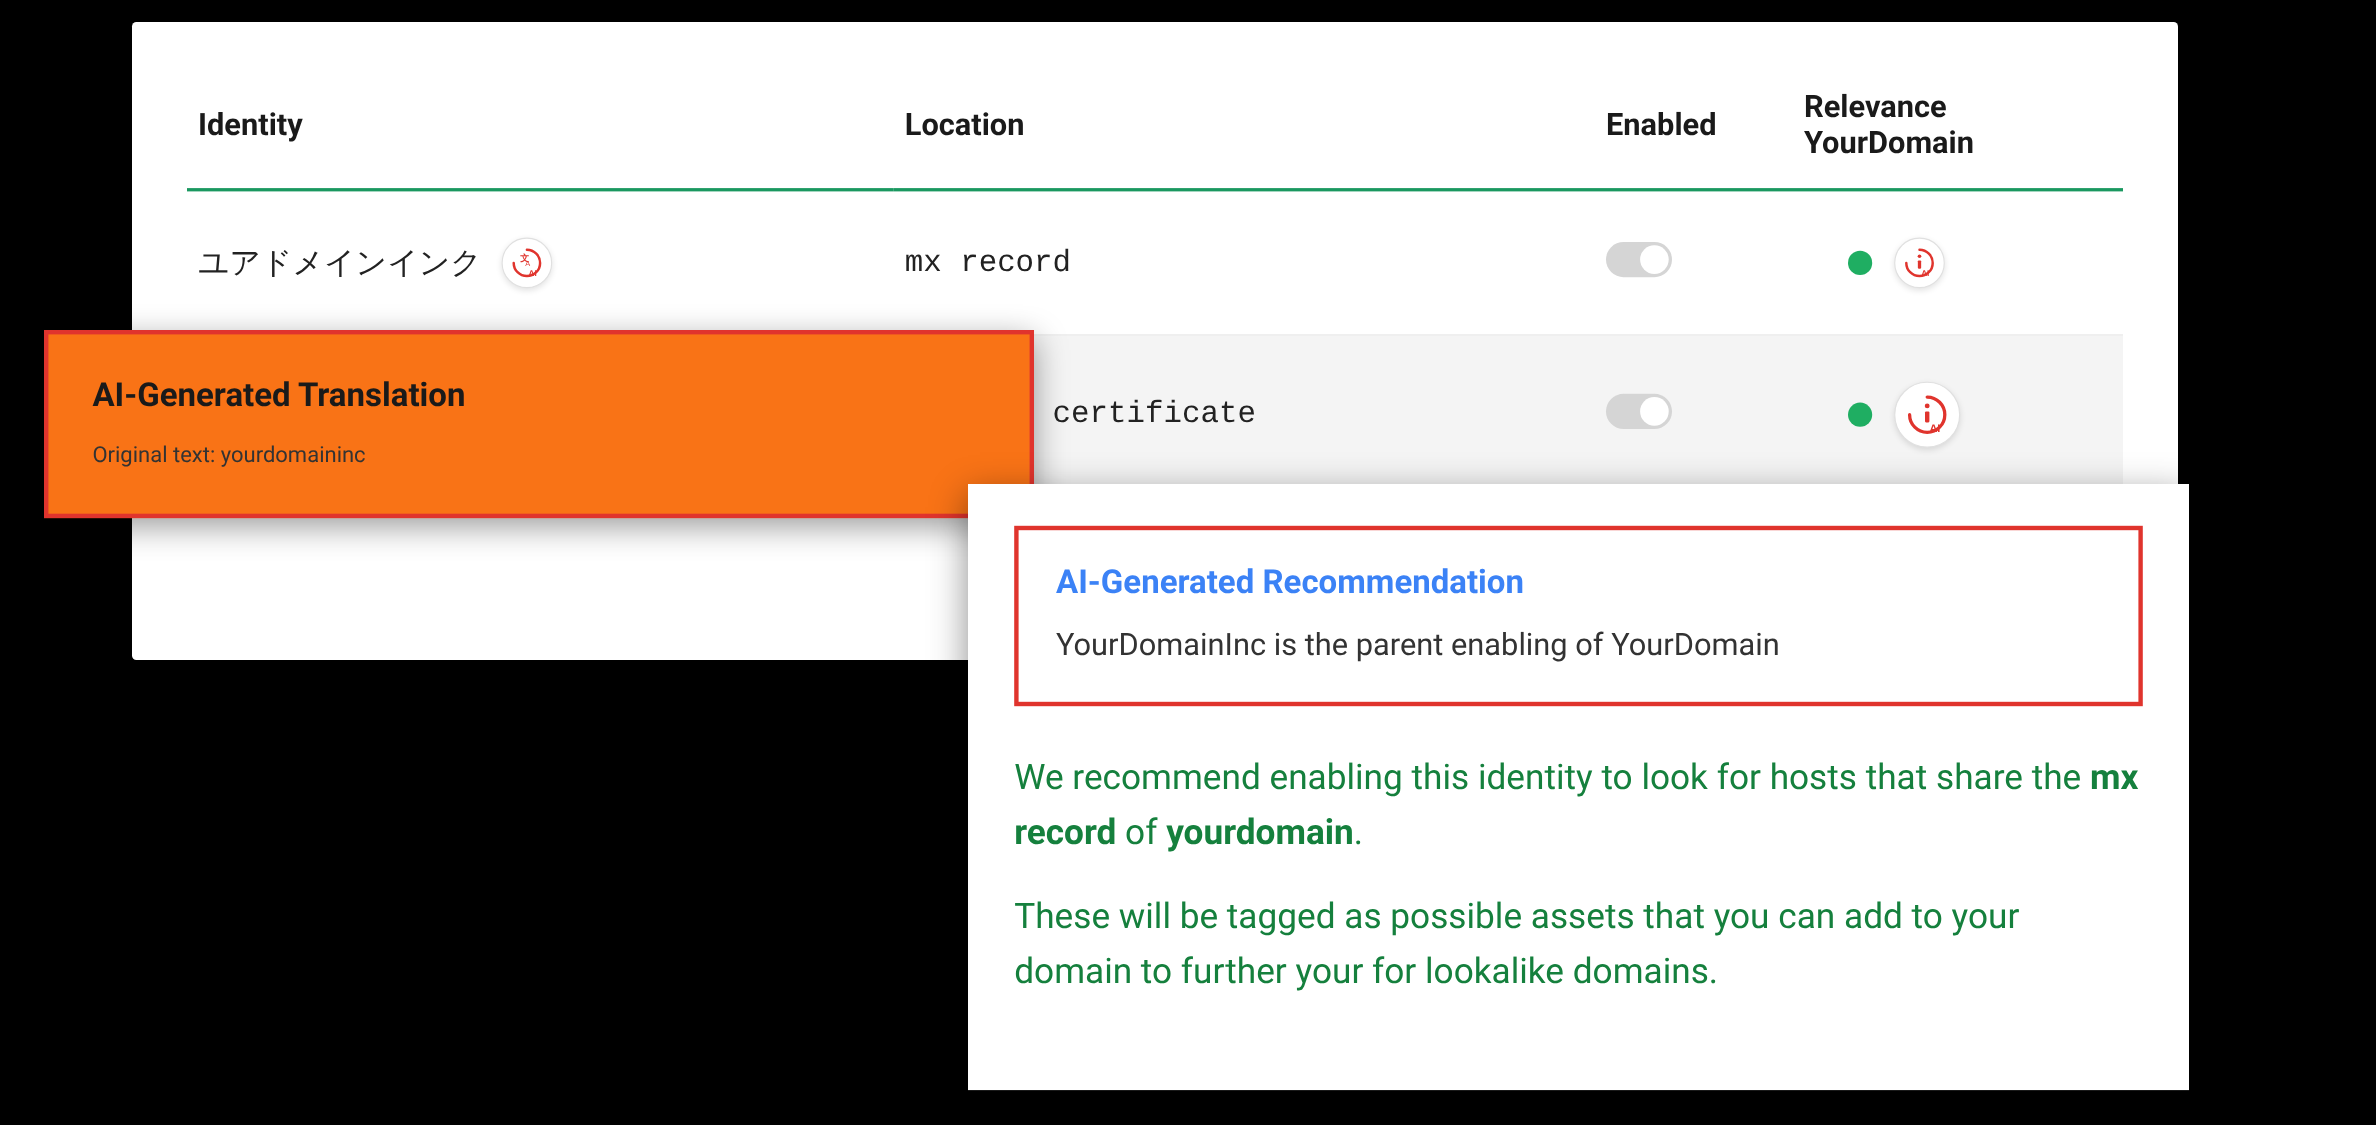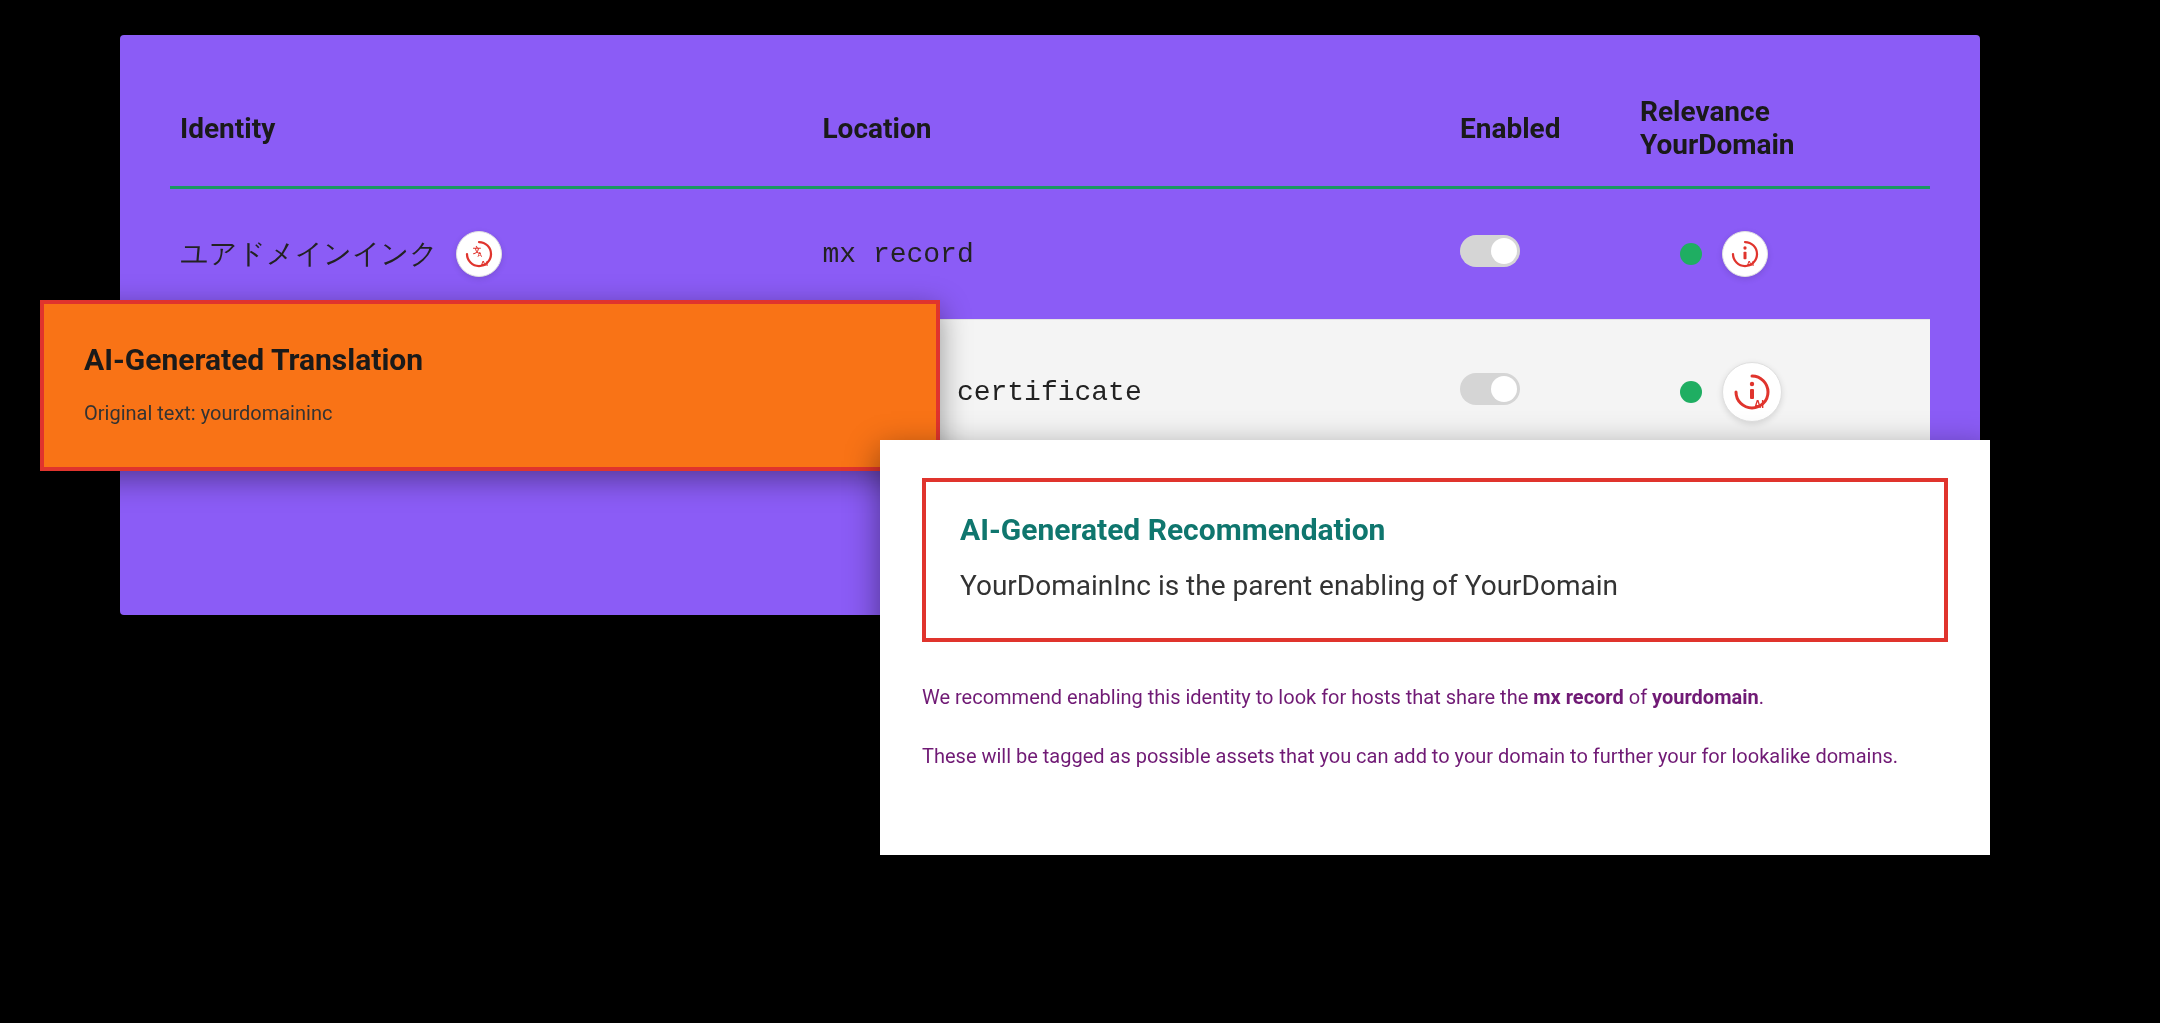--- a/index.html
+++ b/index.html
@@ -13,23 +13,23 @@
       background: #000;
       width: 2160px;
       height: 1023px;
       position: relative;
       overflow: hidden;
     }
     
     .table-card {
       position: absolute;
       left: 120px;
-      top: 35px;
+      top: 20px;
       width: 1860px;
-      background: #8b5cf6;
+      background: #ffffff;
       border-radius: 4px;
       box-shadow: 0 6px 20px rgba(0,0,0,0.35);
       padding: 40px 50px 150px 50px;
     }
     
     .table {
       width: 100%;
       border-collapse: collapse;
     }
     
@@ -166,33 +166,33 @@
     
     .rec-box {
       border: 4px solid #e0342d;
       padding: 30px 34px 36px 34px;
       margin-bottom: 40px;
     }
     
     .rec-box .title {
       font-size: 30px;
       font-weight: 700;
-      color: #0f766e;
+      color: #3b82f6;
       margin-bottom: 22px;
     }
     
     .rec-box .subtitle {
       font-size: 28px;
       font-weight: 400;
       color: #333;
     }
     
     .rec-para {
-      font-size: 20px;
-      color: #701a75;
+      font-size: 32px;
+      color: #15803d;
       line-height: 1.55;
       margin-bottom: 28px;
     }
     
     .rec-para b {
       font-weight: 700;
     }
   </style>
 </head>
 <body>

